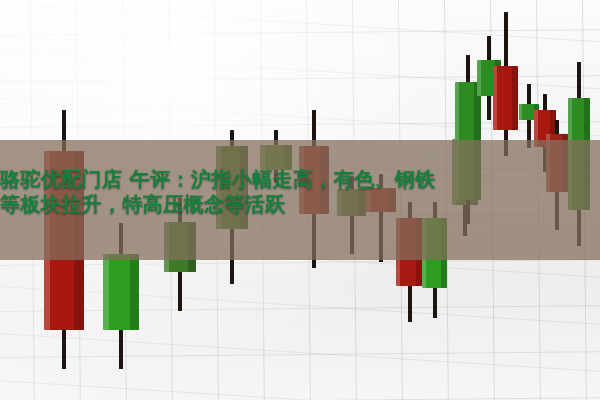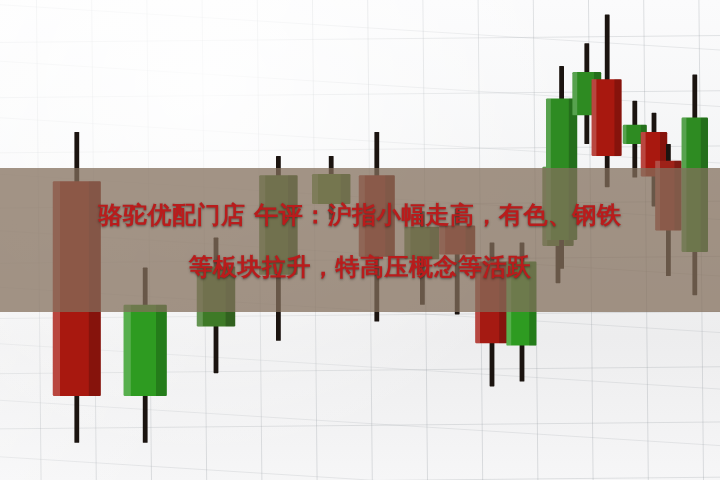--- a/index.html
+++ b/index.html
@@ -90,31 +90,31 @@
   .band {
     position: absolute;
     left: 0;
     width: 600px;
     background: rgba(131,111,92,0.74);
   }
   .caption {
     position: absolute;
     left: 0;
     width: 600px;
-    text-align: center;
-    color: #b91c1c;
+    text-align: left;
+    color: #15803d;
     font-weight: bold;
     font-size: 20px;
     line-height: 32px;
     letter-spacing: 0.4px;
     text-shadow: 0 1px 2px rgba(0,0,0,0.45);
     white-space: nowrap;
   }
   .caption.l1 { top: 163px; }
-  .caption.l2 { top: 206px; }
+  .caption.l2 { top: 188px; }
 </style>
 </head>
 <body>
 
 <div id="stage">
 
   <div class="bg-base"></div>
   <div class="bg-grid"></div>
   <div class="bg-grid2"></div>
   <div class="bg-vignette"></div>

